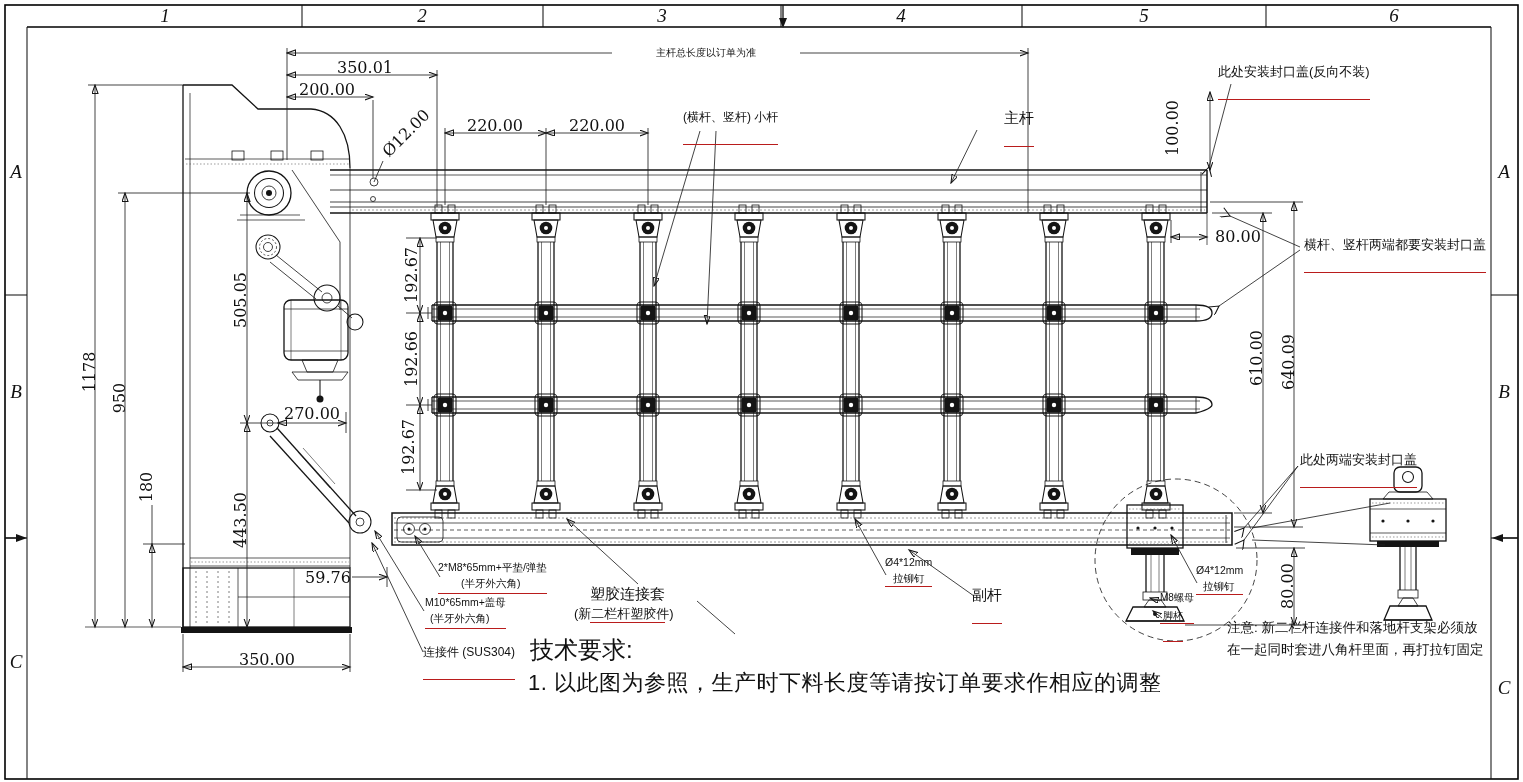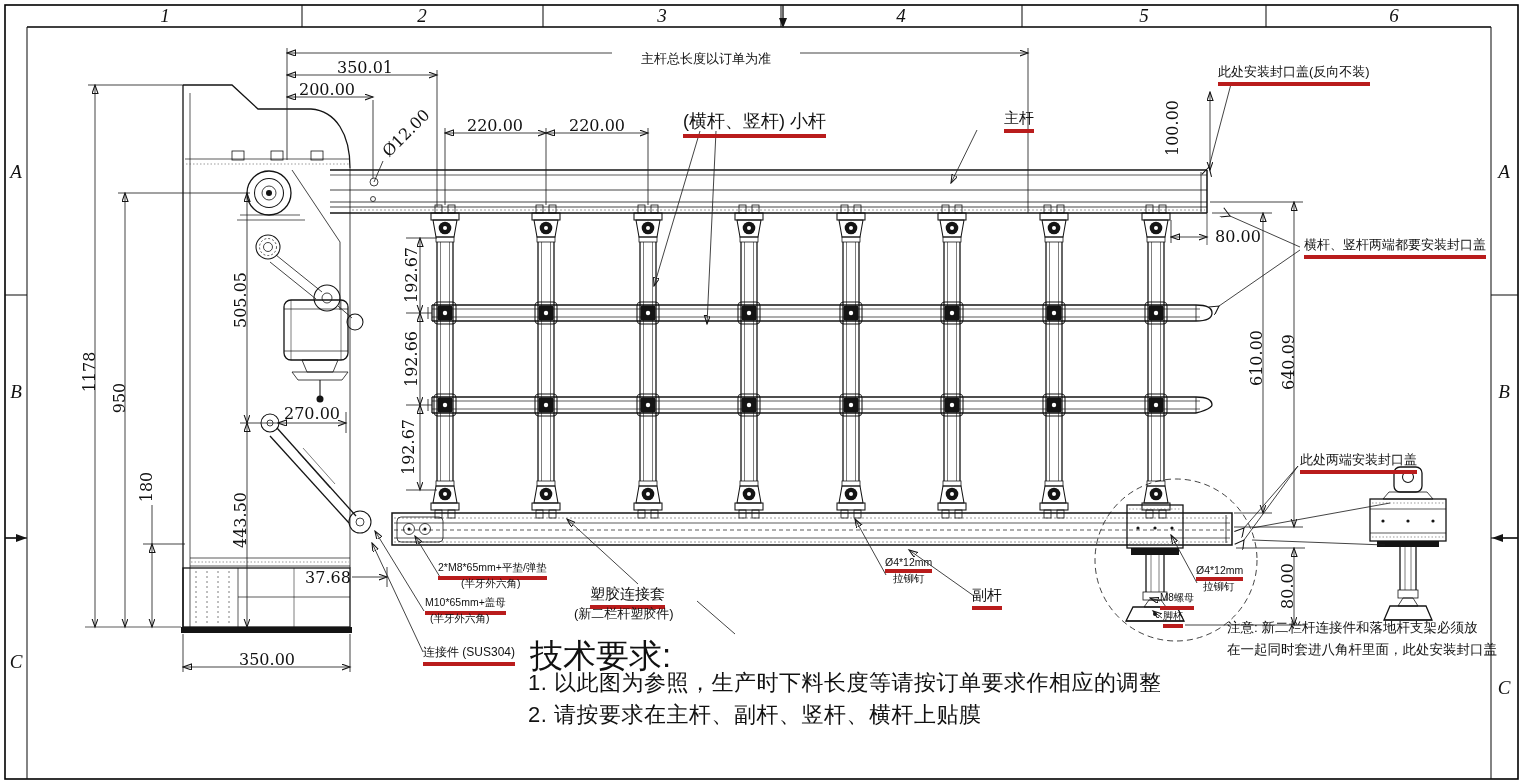--- a/index.html
+++ b/index.html
@@ -13,25 +13,25 @@
   .wfill{fill:#ffffff!important;stroke:none!important}
   .hatch{stroke:#4a4a4a!important;opacity:.55}
   .dim{stroke:#222!important;stroke-width:.85!important}
   .frame{stroke:#000!important;stroke-width:1.6!important}
   .txt{position:absolute;white-space:nowrap;color:#111;}
   .dimtxt{font-family:"DejaVu Serif",serif;font-size:16px;transform:translate(-50%,-50%);}
   .dimv{font-family:"DejaVu Serif",serif;font-size:16px;transform:translate(-50%,-50%) rotate(-90deg);}
   .dimd{font-family:"DejaVu Serif",serif;font-size:16px;transform:translate(-50%,-50%) rotate(-45deg);}
   .zone{font-family:"Liberation Serif",serif;font-style:italic;font-size:19px;transform:translate(-50%,-50%);}
   .lbl{font-size:13px;}
-  .ul{border-bottom:4px solid #b91c1c;padding-bottom:1px;}
+  .ul{border-bottom:1px solid #b91c1c;padding-bottom:18px;}
   .s15{font-size:15px}.s11{font-size:10.5px}.s10{font-size:10px}.s12{font-size:12px}
   .note1{font-size:19px;}
   .note2{font-size:13.5px;}
-  .tech-t{font-size:33px;}
+  .tech-t{font-size:24px;}
   .tech-i{font-size:22px;letter-spacing:.5px;}
 </style>
 </head>
 <body>
 
 <div class="drawing">
 
 <svg width="1523" height="782" viewBox="0 0 1523 782" class="ink">
 <defs>
   <marker id="sa" markerUnits="userSpaceOnUse" markerWidth="10" markerHeight="8" refX="8.5" refY="3" orient="auto-start-reverse">
@@ -360,63 +360,62 @@
 <div class="txt zone" style="left:901px;top:16px">4</div>
 <div class="txt zone" style="left:1144px;top:16px">5</div>
 <div class="txt zone" style="left:1394px;top:16px">6</div>
 <div class="txt zone" style="left:16px;top:172px">A</div>
 <div class="txt zone" style="left:16px;top:392px">B</div>
 <div class="txt zone" style="left:16px;top:662px">C</div>
 <div class="txt zone" style="left:1504px;top:172px">A</div>
 <div class="txt zone" style="left:1504px;top:392px">B</div>
 <div class="txt zone" style="left:1504px;top:688px">C</div>
 
-<div class="txt dimtxt" style="left:706px;top:59px;font-size:13px;font-family:'Liberation Sans',sans-serif">主杆总长度以订单为准</div>
+<div class="txt dimtxt" style="left:706px;top:53px;font-size:10px;font-family:'Liberation Sans',sans-serif">主杆总长度以订单为准</div>
 <div class="txt dimtxt" style="left:365px;top:67px">350.01</div>
 <div class="txt dimtxt" style="left:327px;top:89px">200.00</div>
 <div class="txt dimd" style="left:406px;top:133px">Ø12.00</div>
 <div class="txt dimtxt" style="left:495px;top:125px">220.00</div>
 <div class="txt dimtxt" style="left:597px;top:125px">220.00</div>
 <div class="txt dimv" style="left:1172px;top:128px">100.00</div>
 <div class="txt dimtxt" style="left:1238px;top:236px">80.00</div>
 <div class="txt dimv" style="left:411px;top:275px">192.67</div>
 <div class="txt dimv" style="left:411px;top:359px">192.66</div>
 <div class="txt dimv" style="left:408px;top:447px">192.67</div>
 <div class="txt dimv" style="left:89px;top:372px">1178</div>
 <div class="txt dimv" style="left:119px;top:398px">950</div>
 <div class="txt dimv" style="left:240px;top:300px">505.05</div>
 <div class="txt dimv" style="left:240px;top:520px">443.50</div>
 <div class="txt dimv" style="left:146px;top:487px">180</div>
 <div class="txt dimtxt" style="left:312px;top:413px">270.00</div>
-<div class="txt dimtxt" style="left:328px;top:577px">37.68</div>
+<div class="txt dimtxt" style="left:328px;top:577px">59.76</div>
 <div class="txt dimtxt" style="left:267px;top:659px">350.00</div>
 <div class="txt dimv" style="left:1256px;top:358px">610.00</div>
 <div class="txt dimv" style="left:1288px;top:362px">640.09</div>
 <div class="txt dimv" style="left:1287px;top:586px">80.00</div>
 
 <div class="txt lbl ul" style="left:1218px;top:63px">此处安装封口盖(反向不装)</div>
 <div class="txt lbl ul" style="left:1304px;top:236px">横杆、竖杆两端都要安装封口盖</div>
 <div class="txt lbl ul" style="left:1300px;top:451px">此处两端安装封口盖</div>
-<div class="txt lbl ul" style="left:683px;top:109px;font-size:18px">(横杆、竖杆) 小杆</div>
+<div class="txt lbl ul" style="left:683px;top:109px;font-size:12px">(横杆、竖杆) 小杆</div>
 <div class="txt lbl ul s15" style="left:1004px;top:109px">主杆</div>
 <div class="txt lbl ul s15" style="left:972px;top:586px">副杆</div>
 <div class="txt lbl ul s15" style="left:590px;top:585px">塑胶连接套</div>
 <div class="txt lbl" style="left:574px;top:605px">(新二栏杆塑胶件)</div>
 <div class="txt lbl ul s11" style="left:438px;top:561px">2*M8*65mm+平垫/弹垫</div>
 <div class="txt lbl s11" style="left:461px;top:577px">(半牙外六角)</div>
 <div class="txt lbl ul s11" style="left:425px;top:596px">M10*65mm+盖母</div>
 <div class="txt lbl s11" style="left:430px;top:612px">(半牙外六角)</div>
 <div class="txt lbl ul s12" style="left:423px;top:644px">连接件 (SUS304)</div>
 <div class="txt lbl ul s11" style="left:885px;top:556px">Ø4*12mm</div>
 <div class="txt lbl s11" style="left:893px;top:572px">拉铆钉</div>
 <div class="txt lbl ul s11" style="left:1196px;top:564px">Ø4*12mm</div>
 <div class="txt lbl s11" style="left:1203px;top:580px">拉铆钉</div>
 <div class="txt lbl ul s10" style="left:1160px;top:591px">M8螺母</div>
 <div class="txt lbl ul s10" style="left:1163px;top:609px">脚杯</div>
 
 <div class="txt note2" style="left:1227px;top:619px">注意: 新二栏杆连接件和落地杆支架必须放</div>
-<div class="txt note2" style="left:1227px;top:641px">在一起同时套进八角杆里面，此处安装封口盖</div>
+<div class="txt note2" style="left:1227px;top:641px">在一起同时套进八角杆里面，再打拉钉固定</div>
 
 <div class="txt tech-t" style="left:530px;top:634px">技术要求:</div>
 <div class="txt tech-i" style="left:528px;top:668px">1. 以此图为参照，生产时下料长度等请按订单要求作相应的调整</div>
-<div class="txt tech-i" style="left:528px;top:700px">2. 请按要求在主杆、副杆、竖杆、横杆上贴膜</div>
 
 </div>
 
 </body></html>

